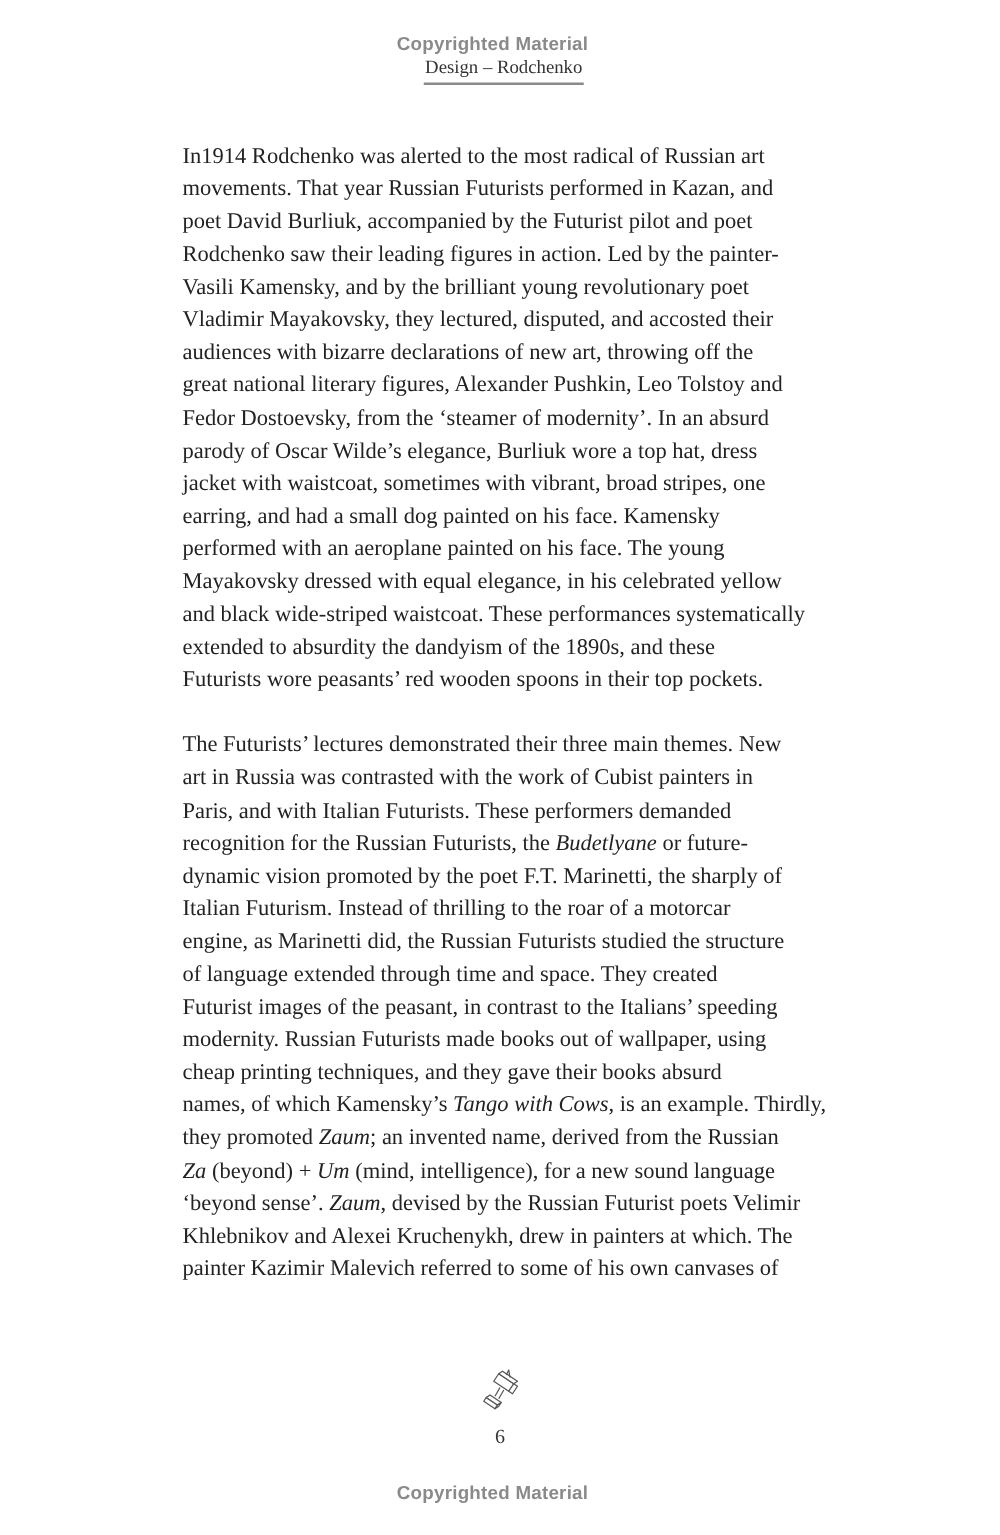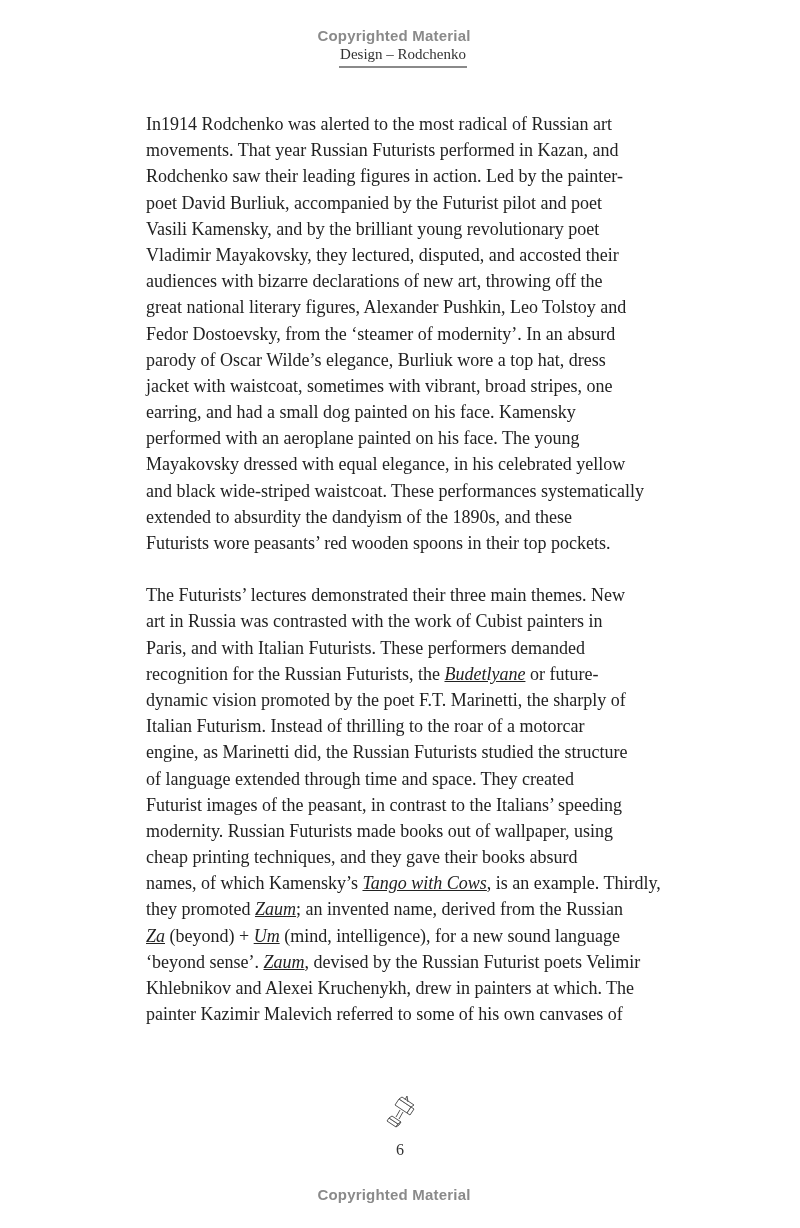--- a/index.html
+++ b/index.html
@@ -60,21 +60,20 @@
       display: block;
       white-space: nowrap;
       height: 26.2px;
     }
     .para-gap {
       display: block;
       height: 26px;
     }
     .it {
       font-style: italic;
-      text-decoration: underline;
     }
 
     .ornament {
       position: absolute;
       left: 386px;
       top: 1093px;
       width: 36px;
       height: 40px;
     }
     .page-number {
@@ -94,22 +93,22 @@
 <div class="watermark top">Copyrighted Material</div>
 
 <div class="running-head">
   <span class="running-head-inner">Design – Rodchenko</span>
 </div>
 
 <div class="body-text" id="body-text">
     <div class="paragraph">
       <span class="line"><span>In1914 Rodchenko was alerted to the most radical of Russian art</span></span>
       <span class="line"><span>movements. That year Russian Futurists performed in Kazan, and</span></span>
+      <span class="line"><span>poet David Burliuk, accompanied by the Futurist pilot and poet</span></span>
       <span class="line"><span>Rodchenko saw their leading figures in action. Led by the painter-</span></span>
-      <span class="line"><span>poet David Burliuk, accompanied by the Futurist pilot and poet</span></span>
       <span class="line"><span>Vasili Kamensky, and by the brilliant young revolutionary poet</span></span>
       <span class="line"><span>Vladimir Mayakovsky, they lectured, disputed, and accosted their</span></span>
       <span class="line"><span>audiences with bizarre declarations of new art, throwing off the</span></span>
       <span class="line"><span>great national literary figures, Alexander Pushkin, Leo Tolstoy and</span></span>
       <span class="line"><span>Fedor Dostoevsky, from the ‘steamer of modernity’. In an absurd</span></span>
       <span class="line"><span>parody of Oscar Wilde’s elegance, Burliuk wore a top hat, dress</span></span>
       <span class="line"><span>jacket with waistcoat, sometimes with vibrant, broad stripes, one</span></span>
       <span class="line"><span>earring, and had a small dog painted on his face. Kamensky</span></span>
       <span class="line"><span>performed with an aeroplane painted on his face. The young</span></span>
       <span class="line"><span>Mayakovsky dressed with equal elegance, in his celebrated yellow</span></span>

